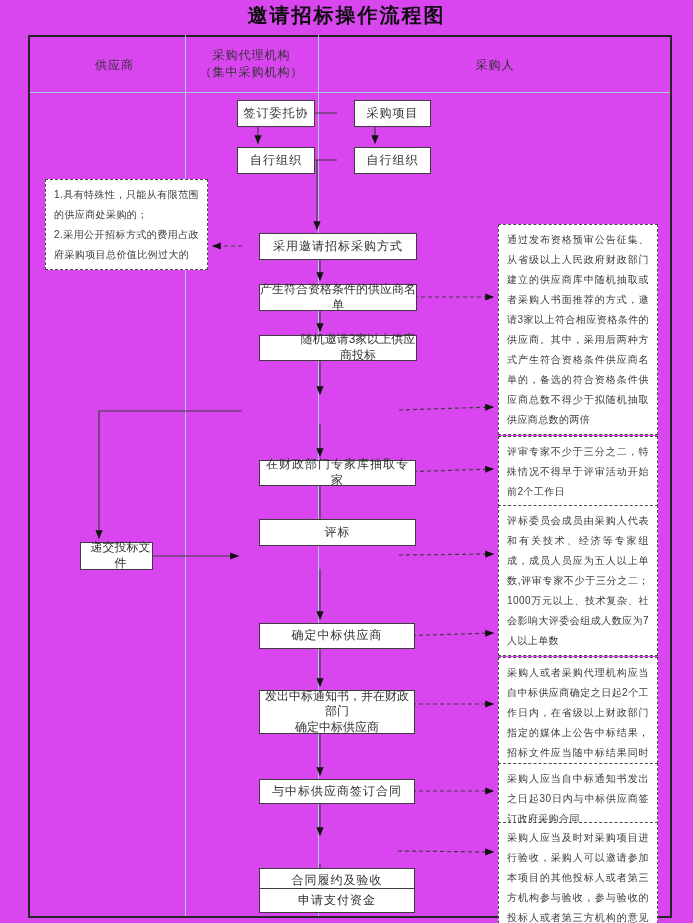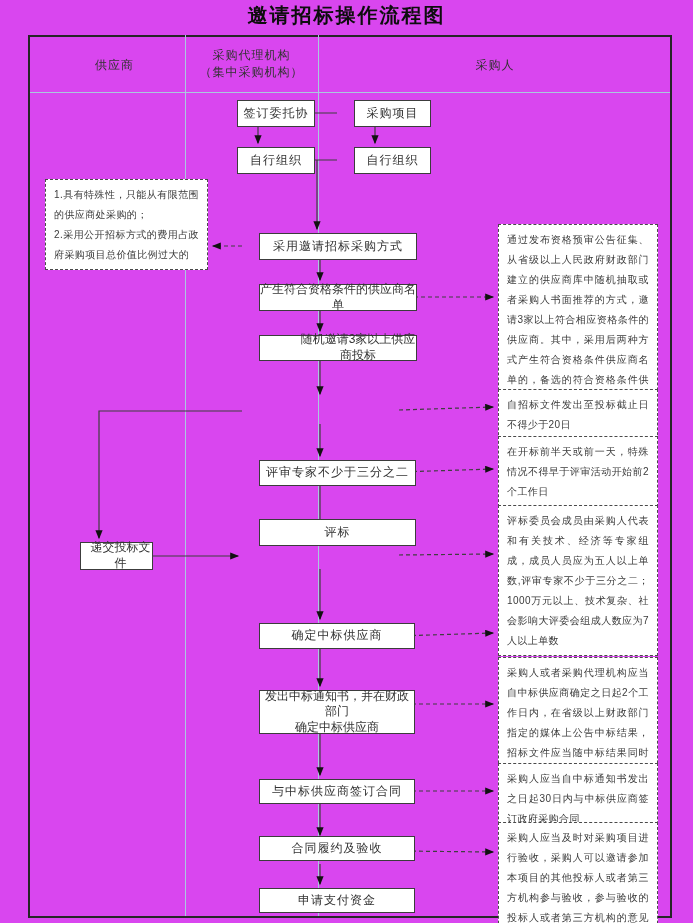--- a/index.html
+++ b/index.html
@@ -78,37 +78,36 @@
     </g>
   </svg>
 
   <div class="box" style="left:220px;top:100px;width:78px;height:27px;">签订委托协</div>
   <div class="box" style="left:337px;top:100px;width:77px;height:27px;">采购项目</div>
   <div class="box" style="left:220px;top:147px;width:78px;height:27px;">自行组织</div>
   <div class="box" style="left:337px;top:147px;width:77px;height:27px;">自行组织</div>
   <div class="box" style="left:242px;top:233px;width:158px;height:27px;">采用邀请招标采购方式</div>
   <div class="box" style="left:242px;top:284px;width:158px;height:27px;letter-spacing:0;">产生符合资格条件的供应商名单</div>
   <div class="box" style="left:242px;top:335px;width:158px;height:26px;letter-spacing:0;padding-left:40px;">随机邀请3家以上供应商投标</div>
-  <div class="box" style="left:242px;top:460px;width:157px;height:26px;">评审专家不少于三分之二</div>
+  <div class="box" style="left:242px;top:460px;width:157px;height:26px;">在财政部门专家库抽取专家</div>
   <div class="box" style="left:63px;top:542px;width:73px;height:28px;letter-spacing:0;padding-left:8px;">递交投标文件</div>
   <div class="box" style="left:242px;top:519px;width:157px;height:27px;">评标</div>
   <div class="box" style="left:242px;top:623px;width:156px;height:26px;">确定中标供应商</div>
   <div class="box" style="left:242px;top:690px;width:156px;height:44px;letter-spacing:0;">
     <div>发出中标通知书，并在财政部门</div>
     <div>确定中标供应商</div>
   </div>
   <div class="box" style="left:242px;top:779px;width:156px;height:25px;">与中标供应商签订合同</div>
-  <div class="box" style="left:242px;top:836px;width:156px;height:25px;">合同履约及验收</div>
+  <div class="box" style="left:242px;top:868px;width:156px;height:25px;">合同履约及验收</div>
   <div class="box" style="left:242px;top:888px;width:156px;height:25px;">申请支付资金</div>
 
   <div class="note" style="left:45px;top:179px;width:163px;">
     <div>1.具有特殊性，只能从有限范围的供应商处采购的；</div>
     <div>2.采用公开招标方式的费用占政府采购项目总价值比例过大的</div>
   </div>
   <div class="note" style="left:498px;top:224px;width:160px;">通过发布资格预审公告征集、从省级以上人民政府财政部门建立的供应商库中随机抽取或者采购人书面推荐的方式，邀请3家以上符合相应资格条件的供应商。其中，采用后两种方式产生符合资格条件供应商名单的，备选的符合资格条件供应商总数不得少于拟随机抽取供应商总数的两倍</div>
-  <div class="note" style="left:498px;top:389px;width:160px;">自招标文件发出至投标截止日不得少于20日</div>
-  <div class="note" style="left:498px;top:436px;width:160px;">在开标前半天或前一天，特殊情况不得早于评审活动开始前2个工作日</div>
+  <div class="note" style="left:498px;top:436px;width:160px;">评审专家不少于三分之二，特殊情况不得早于评审活动开始前2个工作日</div>
   <div class="note" style="left:498px;top:505px;width:160px;">评标委员会成员由采购人代表和有关技术、经济等专家组成，成员人员应为五人以上单数,评审专家不少于三分之二；1000万元以上、技术复杂、社会影响大评委会组成人数应为7人以上单数</div>
   <div class="note" style="left:498px;top:657px;width:160px;">采购人或者采购代理机构应当自中标供应商确定之日起2个工作日内，在省级以上财政部门指定的媒体上公告中标结果，招标文件应当随中标结果同时公告，公告期限为1个工作日</div>
   <div class="note" style="left:498px;top:763px;width:160px;">采购人应当自中标通知书发出之日起30日内与中标供应商签订政府采购合同</div>
   <div class="note" style="left:498px;top:822px;width:160px;">采购人应当及时对采购项目进行验收，采购人可以邀请参加本项目的其他投标人或者第三方机构参与验收，参与验收的投标人或者第三方机构的意见作为验收书的参考资料一并存档</div>
 
 </div>
 
 </body></html>

